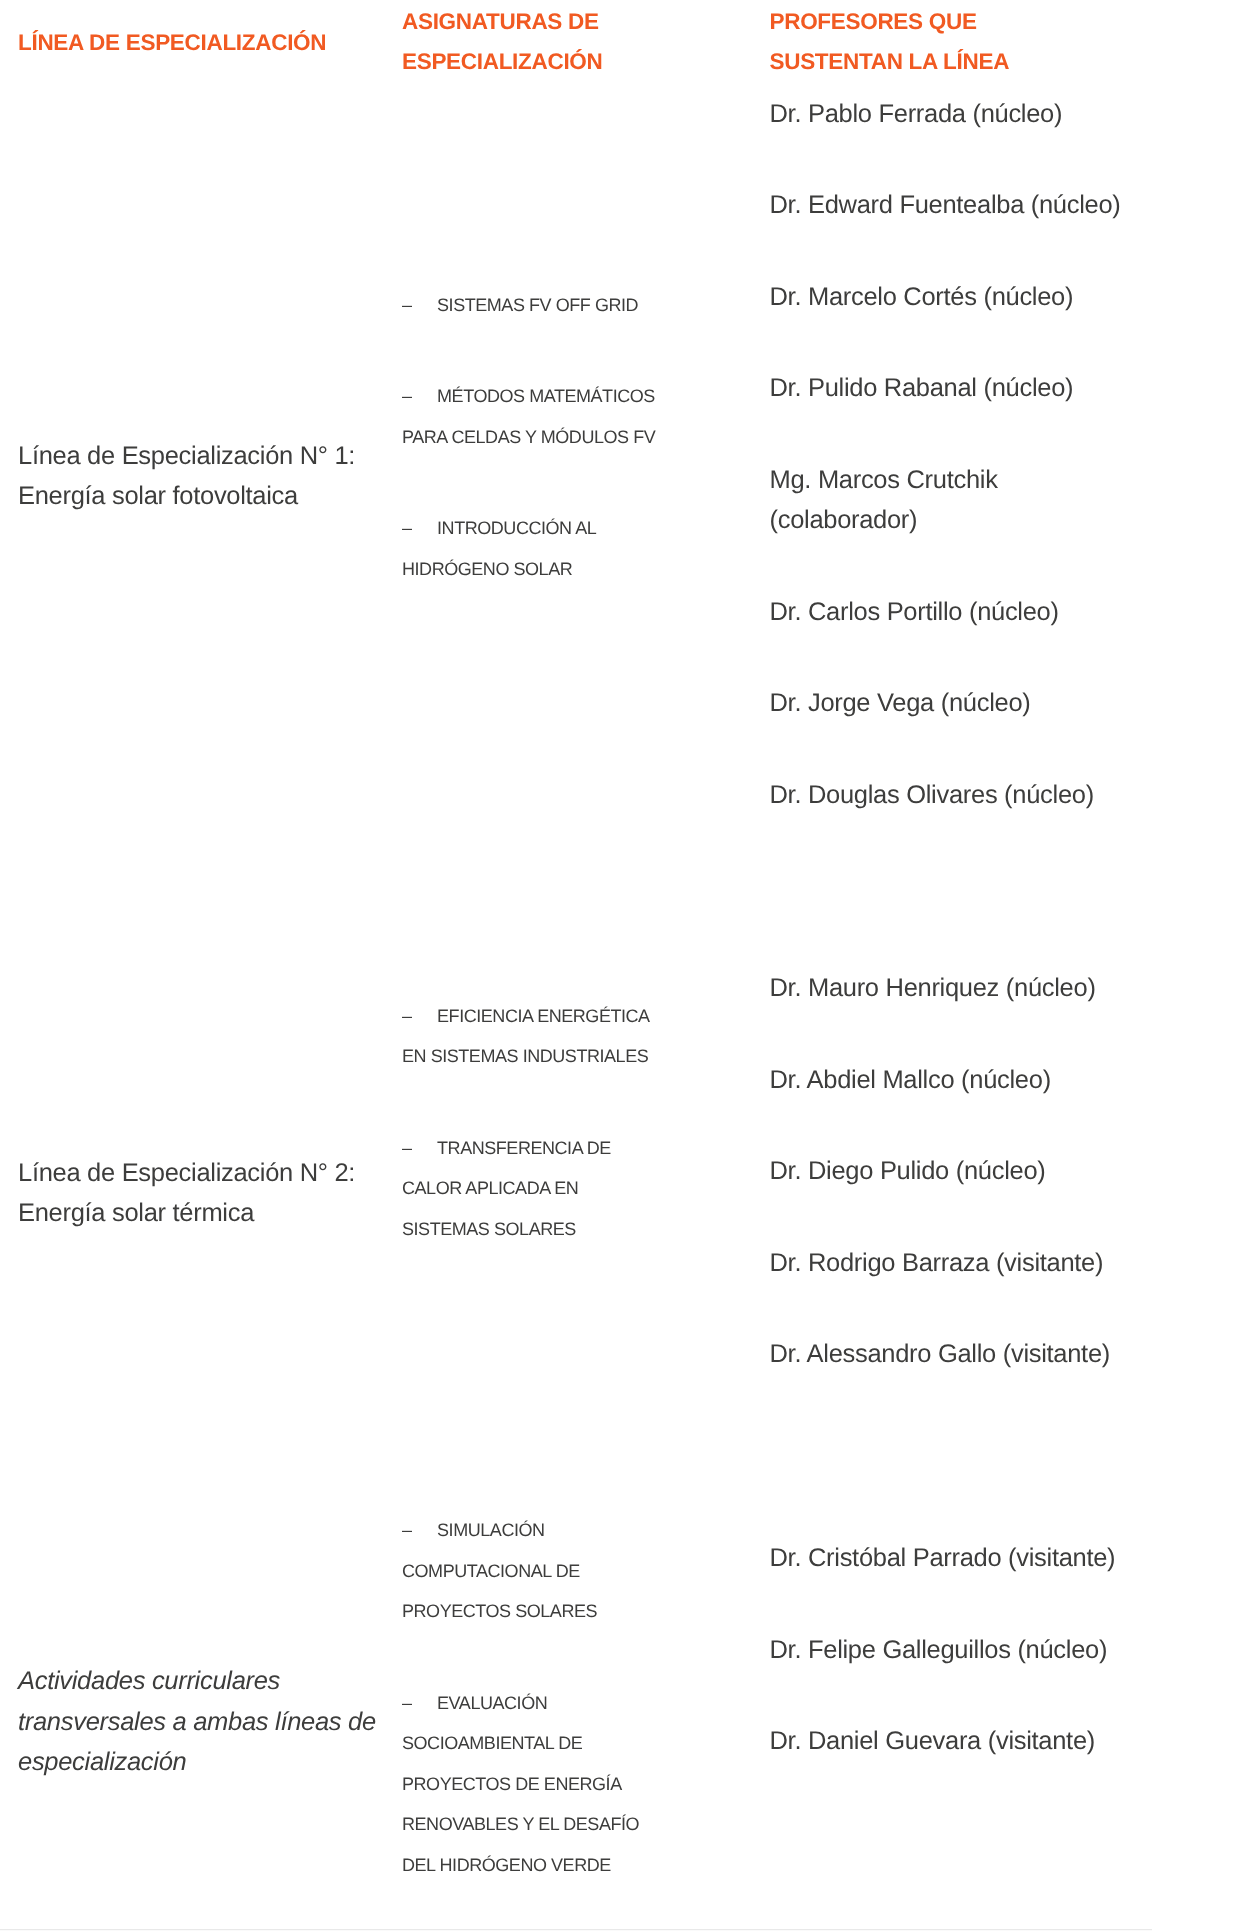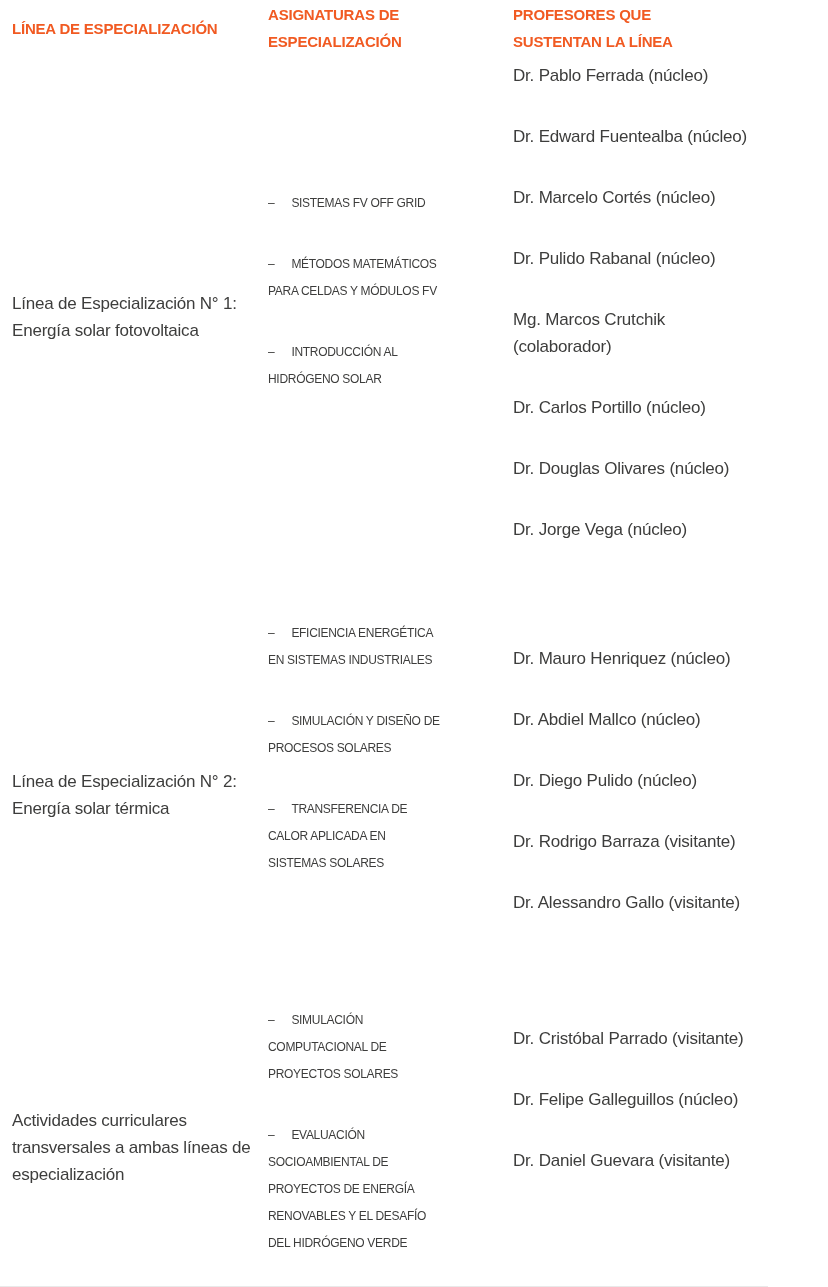--- a/index.html
+++ b/index.html
@@ -32,21 +32,21 @@
   }
   .c1{width:256px;}
   .c2{width:245px;}
   .c3{flex:1;}
   
   .row-1 .c1{padding-top:30px;}
   .row-1 .c2{padding-bottom:22px;}
   .row-2 .c1{padding-top:74px;}
   .row-2 .c2{padding-bottom:20px;}
   .row-2 .c3{padding-top:45px;}
-  .row-3 .c1{padding-top:40px;}
+  .row-3 .c1{padding-top:40px;font-style:italic;}
   .row-3 .c2{padding-top:10px;}
   .row-3 .c3{padding-bottom:56px;}
 
   p{margin:0;white-space:pre;}
   .hdr{
     font-size:15px;font-weight:bold;color:var(--accent);
     line-height:27px;letter-spacing:-0.2px;white-space:pre;
   }
   .linea{white-space:pre;}
   .course{white-space:pre;font-size:12px;letter-spacing:-0.3px;}
@@ -88,35 +88,33 @@
 HIDRÓGENO SOLAR</span></p>
     </div>
     <div class="cell c3">
       <p class="prof">Dr. Pablo Ferrada (núcleo)</p>
       <p class="prof">Dr. Edward Fuentealba (núcleo)</p>
       <p class="prof">Dr. Marcelo Cortés (núcleo)</p>
       <p class="prof">Dr. Pulido Rabanal (núcleo)</p>
       <p class="prof">Mg. Marcos Crutchik
 (colaborador)</p>
       <p class="prof">Dr. Carlos Portillo (núcleo)</p>
+      <p class="prof">Dr. Jorge Vega (núcleo)</p>
       <p class="prof">Dr. Douglas Olivares (núcleo)</p>
-      <p class="prof">Dr. Jorge Vega (núcleo)</p>
     </div>
   </div>
 
   <div class="row row-2">
     <div class="cell c1">
       <p class="linea">Línea de Especialización N° 2:
 Energía solar térmica</p>
     </div>
     <div class="cell c2">
       <p class="course"><span class="dash">–</span><span class="course-text">EFICIENCIA ENERGÉTICA
 EN SISTEMAS INDUSTRIALES</span></p>
-      <p class="course"><span class="dash">–</span><span class="course-text">SIMULACIÓN Y DISEÑO DE
-PROCESOS SOLARES</span></p>
       <p class="course"><span class="dash">–</span><span class="course-text">TRANSFERENCIA DE
 CALOR APLICADA EN
 SISTEMAS SOLARES</span></p>
     </div>
     <div class="cell c3">
       <p class="prof">Dr. Mauro Henriquez (núcleo)</p>
       <p class="prof">Dr. Abdiel Mallco (núcleo)</p>
       <p class="prof">Dr. Diego Pulido (núcleo)</p>
       <p class="prof">Dr. Rodrigo Barraza (visitante)</p>
       <p class="prof">Dr. Alessandro Gallo (visitante)</p>

